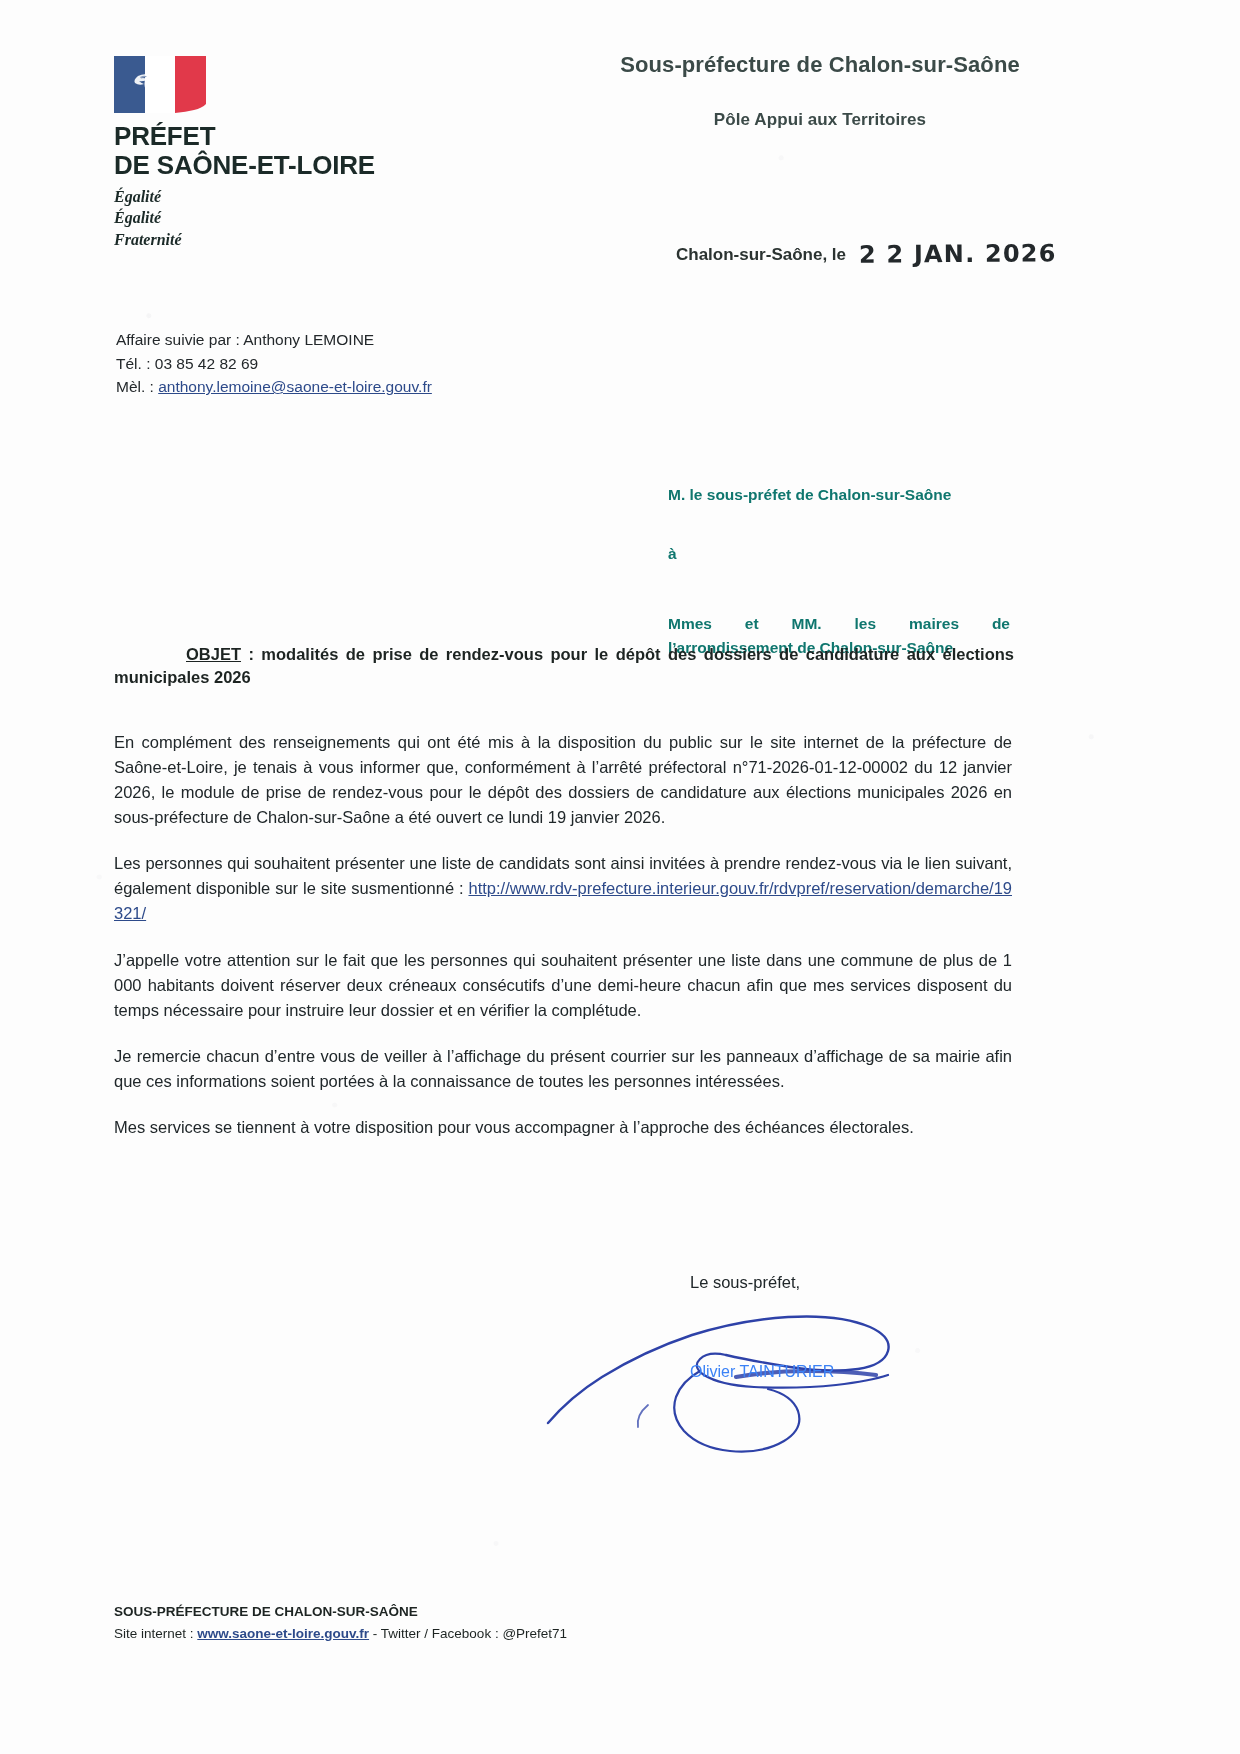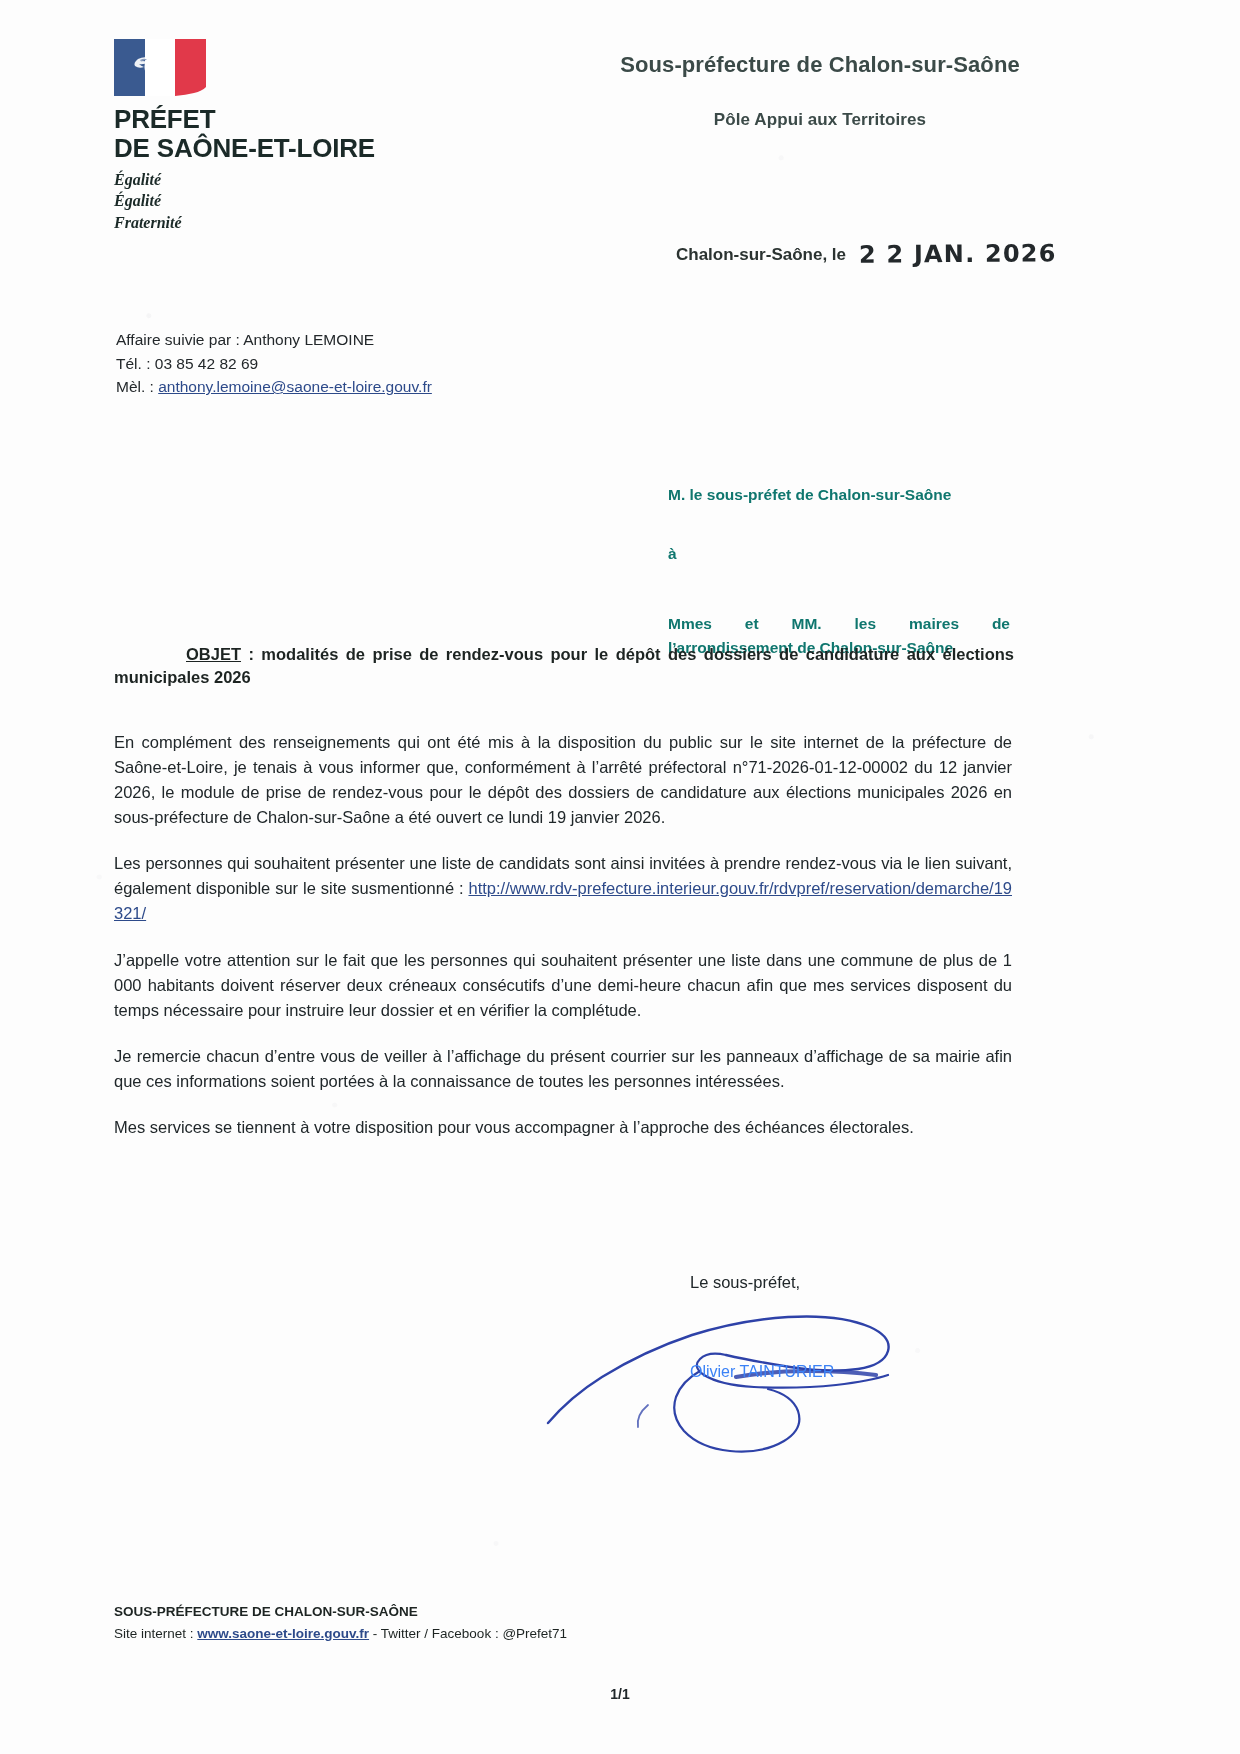--- a/index.html
+++ b/index.html
@@ -35,21 +35,21 @@
       radial-gradient(circle at 74% 77%, rgba(170,170,180,.07) 0 2px, transparent 3px),
       radial-gradient(circle at 40% 88%, rgba(170,170,180,.08) 0 2px, transparent 3px),
       radial-gradient(circle at 8%  50%, rgba(170,170,180,.07) 0 2px, transparent 3px);
     opacity: .85;
   }
 
   
   .logo-block {
     position: absolute;
     left: 114px;
-    top: 39px;
+    top: 56px;
     width: 300px;
   }
   .flag {
     width: 92px;
     height: 57px;
     display: block;
   }
   .prefet-title {
     margin-top: 9px;
     font-weight: 700;
@@ -323,14 +323,13 @@
 
   <div class="sign-name">Olivier TAINTURIER</div>
 
   <div class="footer">
     <div class="f-title">SOUS-PRÉFECTURE DE CHALON-SUR-SAÔNE</div>
     <div>
       <span>Site internet : </span><span class="f-link">www.saone-et-loire.gouv.fr</span><span> - Twitter / Facebook : @Prefet71</span>
     </div>
   </div>
 
-  <div class="page-num">1/1</div>
 </div>
 
 </body></html>

